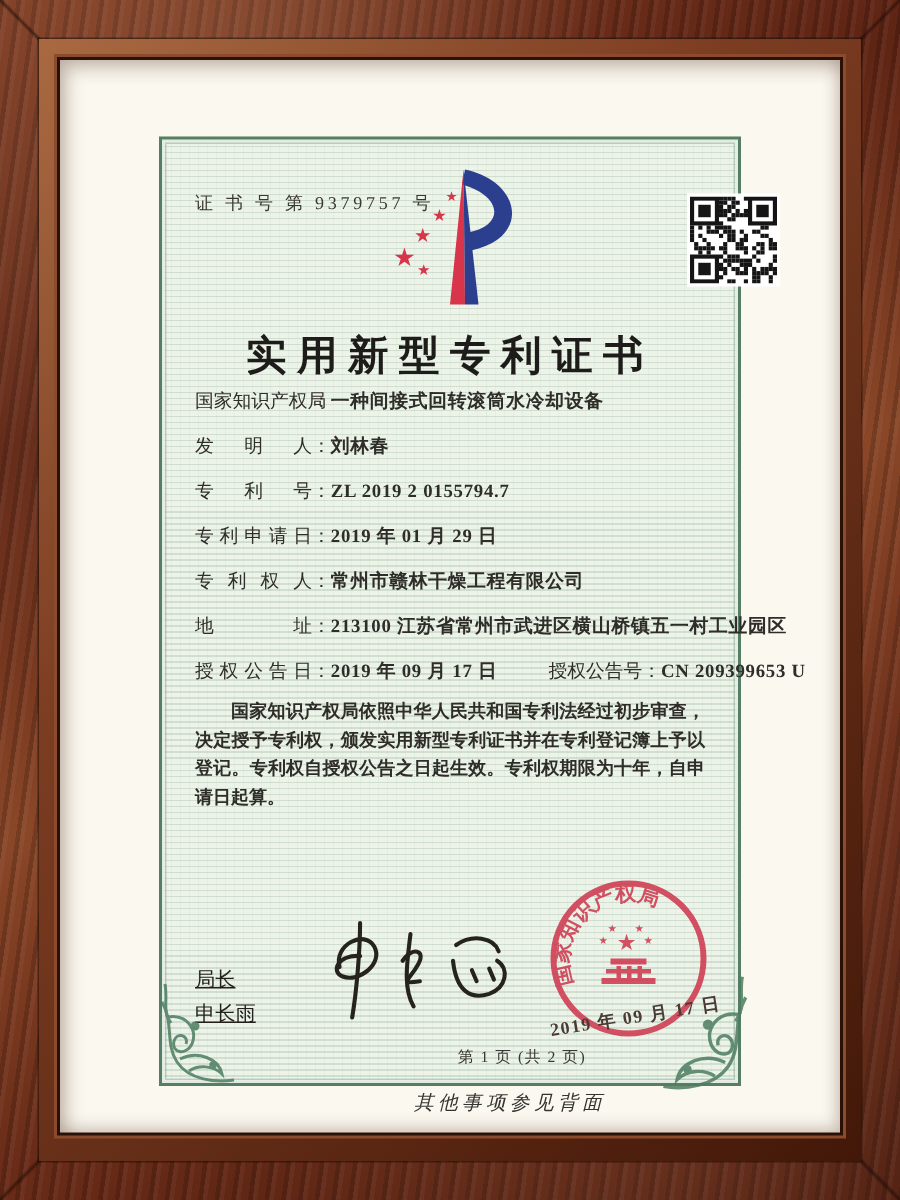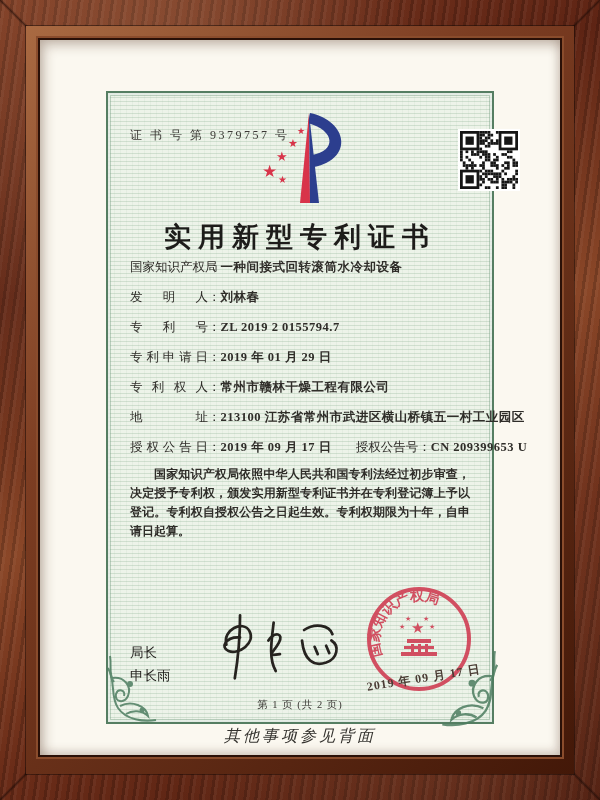--- a/index.html
+++ b/index.html
@@ -42,42 +42,42 @@
   .logo{position:absolute;left:144px;top:14px;width:122px;height:104px;}
   .qr{position:absolute;left:350px;top:36px;width:62px;height:62px;background:#fff;padding:2px;box-sizing:border-box;}
 
   .title{position:absolute;left:0;top:110px;width:100%;text-align:center;
     font-size:27px;font-weight:bold;letter-spacing:7px;color:#1d1c1a;margin-top:16px;}
 
   .fields{position:absolute;left:22px;top:165px;width:344px;font-size:12.5px;color:#2f2d29;}
   .row{height:30px;line-height:18px;white-space:nowrap;}
   .lbl{display:inline-block;width:78px;text-align:justify;text-align-last:justify;vertical-align:top;}
   .val{letter-spacing:.5px;font-weight:bold;}
-  .lbl2{display:inline-block;margin-left:24px;}
+  .lbl2{display:inline-block;margin-left:34px;}
 
   .paras{position:absolute;left:22px;top:372px;width:340px;font-size:12px;line-height:1.58;
     text-align:justify;color:#2f2d29;}
   .paras p{margin:0;text-indent:2em;font-weight:bold;}
 
-  .signer{position:absolute;left:22px;top:548px;font-size:13.5px;line-height:23px;color:#23211e;}
+  .signer{position:absolute;left:22px;top:548px;font-size:13.5px;line-height:23px;color:#23211e;text-decoration:underline;}
   .signature{position:absolute;left:98px;top:516px;width:150px;height:84px;}
 
   .seal{position:absolute;left:255px;top:490px;width:112px;height:112px;opacity:.88;}
   .seal-date{position:absolute;left:258px;top:574px;width:150px;font-size:12px;letter-spacing:1px;
     color:#4a3c34;transform:rotate(-9deg);font-weight:bold;}
 
   .pageinfo{position:absolute;left:0;top:605px;width:100%;text-align:center;font-size:10.5px;
-    letter-spacing:1px;color:#3a3834;}
+    letter-spacing:1px;color:#3a3834;padding-left:48px;}
 
   .flourish{position:absolute;width:84px;height:84px;}
   .flourish.left{left:-6px;bottom:-10px;}
   .flourish.right{right:-12px;bottom:-16px;transform:scaleX(-1);width:96px;height:96px;}
 
-  .backnote{position:absolute;left:0;top:686px;width:100%;text-align:center;font-size:16px;
-    font-style:italic;letter-spacing:3px;color:#35332f;}
+  .backnote{position:absolute;left:0;top:686px;width:100%;text-align:center;font-size:13px;
+    font-style:italic;letter-spacing:3px;color:#35332f;padding-left:40px;}
 </style>
 </head>
 <body>
 
 <div class="stage">
 
   <div class="frame">
     <div class="miter tl"></div>
     <div class="miter tr"></div>
     <div class="miter bl"></div>

